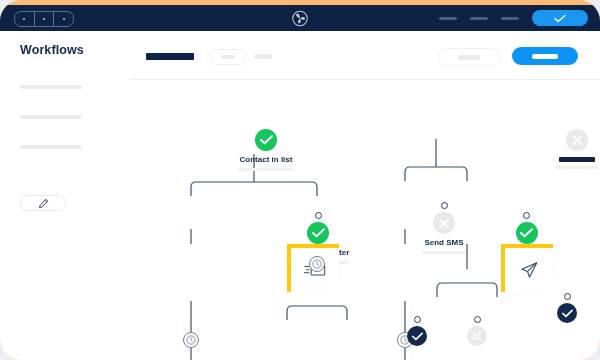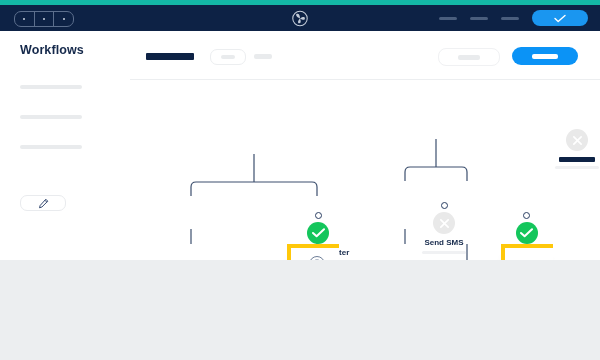--- a/index.html
+++ b/index.html
@@ -2,22 +2,22 @@
 <html><head>
 <meta charset="utf-8">
 <style>
   html,body{margin:0;padding:0;}
   body{
     width:600px;height:360px;overflow:hidden;
     background:#eceef0;
     font-family:"Liberation Sans", sans-serif;
   }
   .app{
-    position:absolute;left:0;top:0;width:600px;height:260px;
-    background:#14b8a6;overflow:hidden;
+    position:absolute;left:0;top:0;width:600px;height:360px;
+    background:#fdba74;overflow:hidden;border-radius:21px;
   }
 
   
   .titlebar{
     position:absolute;left:0;top:5px;width:600px;height:26px;
     background:#0d2245;
   }
   .win-ctrls{
     position:absolute;left:14px;top:6px;
     width:58px;height:14px;
@@ -222,20 +222,29 @@
 
           <path d="M275 150 V165"></path>
           <path d="M275 222 V253"></path>
           <path d="M275 269 V312"></path>
 
           <path d="M337 165 V190"></path>
           <path d="M307 218 V209 Q307 204 312 204 H362 Q367 204 367 209 V218"></path>
         </g>
       </svg>
 
+      <div class="node" style="left:108px;top:50px;">
+        <span class="circ green">
+          <svg width="13" height="10" viewBox="0 0 13 10">
+              <path d="M1 5 L4.6 8.3 L12 1.2" fill="none" stroke="#fff" stroke-width="2" stroke-linecap="round" stroke-linejoin="round"></path>
+            </svg>
+        </span>
+        <span class="nlabel">Contact in list</span>
+        <span class="nunder" style="width:56px;"></span>
+      </div>
 
       <div class="node" style="left:157px;top:133px;">
         <span class="dot"></span>
         <span class="circ green" style="margin-top:3px;">
           <svg width="13" height="10" viewBox="0 0 13 10">
               <path d="M1 5 L4.6 8.3 L12 1.2" fill="none" stroke="#fff" stroke-width="2" stroke-linecap="round" stroke-linejoin="round"></path>
             </svg>
         </span>
         <span class="nlabel">Send Newsletter</span>
         <span class="nunder" style="width:62px;"></span>

